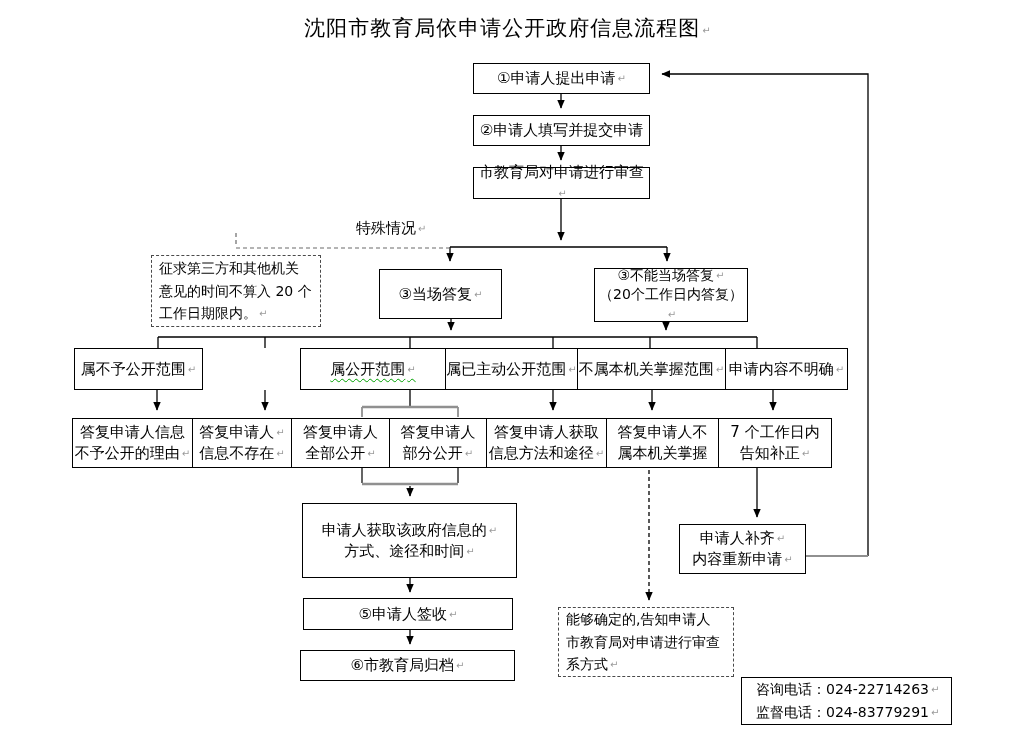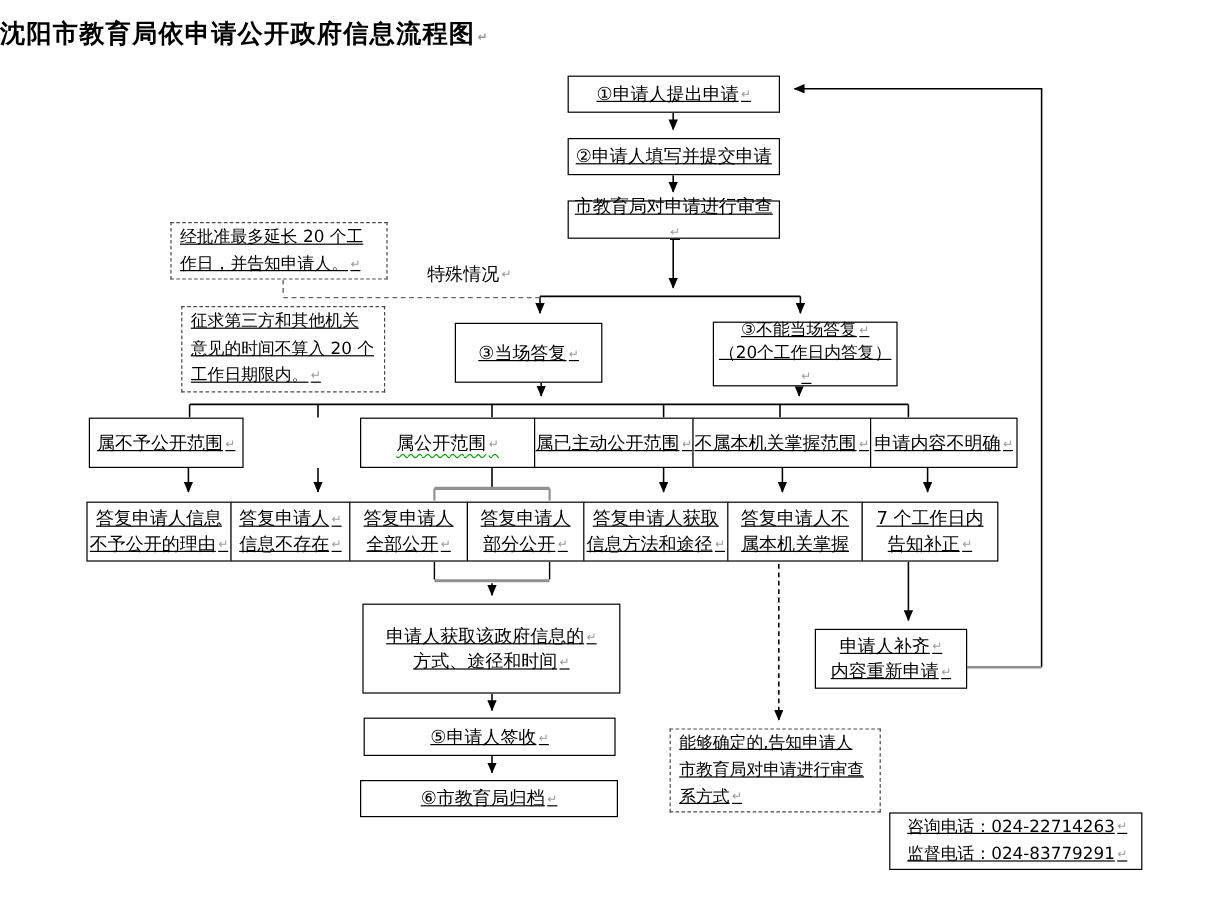--- a/index.html
+++ b/index.html
@@ -1,24 +1,24 @@
 <!DOCTYPE html>
 <html><head>
 <meta charset="utf-8">
 <style>
   html,body{margin:0;padding:0;background:#fff;}
   .canvas{position:relative;width:1016px;height:756px;background:#ffffff;overflow:hidden;
           font-family:"DejaVu Sans","Liberation Sans",sans-serif;color:#000;}
-  .title{position:absolute;left:0;top:14px;width:1016px;text-align:left;
-         font-size:21px;font-weight:bold;letter-spacing:1px;}
+  .title{position:absolute;left:0;top:14px;width:1016px;text-align:center;
+         font-size:21px;font-weight:normal;letter-spacing:1px;}
   .title .ln{display:inline-block;}
   svg.wires{position:absolute;left:0;top:0;pointer-events:none;}
   .box{position:absolute;box-sizing:border-box;border:1px solid #000;background:#fff;
        display:flex;flex-direction:column;align-items:center;justify-content:center;
-       text-align:center;font-size:15px;line-height:1.38;text-decoration:underline;}
+       text-align:center;font-size:15px;line-height:1.38;}
   .sm{font-size:14px;}
   .dashedbox{border:1px dashed #4a4a4a;align-items:flex-start;text-align:left;
              justify-content:center;padding:3px 7px;line-height:1.6;font-size:14px;}
   .labelfree{position:absolute;font-size:15px;background:transparent;font-family:Liberation Serif, serif;}
   .leftpad{align-items:flex-start;text-align:left;padding-left:14px;line-height:1.65;}
   .pmark{color:#9a9a9a;font-size:10px;margin-left:2px;vertical-align:1px;}
   .wavy{text-decoration-line:underline;text-decoration-style:wavy;
         text-decoration-color:#00a000;text-decoration-thickness:1px;text-underline-offset:4px;}
   .ln{display:block;}
 </style>
@@ -86,24 +86,20 @@
   <div class="box" style="left:473px;top:63px;width:177px;height:31px">
       <div class="ln">①申请人提出申请<span class="pmark">↵</span></div>
     </div>
   <div class="box" style="left:473px;top:115px;width:177px;height:31px">
       <div class="ln">②申请人填写并提交申请</div>
     </div>
   <div class="box" style="left:473px;top:167px;width:177px;height:32px">
       <div class="ln">市教育局对申请进行审查<span class="pmark">↵</span></div>
     </div>
 
-  <div class="box dashedbox" style="left:142px;top:185px;width:181px;height:48px">
-      <div class="ln">经批准最多延长 20 个工</div>
-      <div class="ln">作日，并告知申请人。<span class="pmark">↵</span></div>
-    </div>
   <div class="box dashedbox" style="left:151px;top:255px;width:170px;height:72px">
       <div class="ln">征求第三方和其他机关</div>
       <div class="ln">意见的时间不算入 20 个</div>
       <div class="ln">工作日期限内。<span class="pmark">↵</span></div>
     </div>
   <div class="labelfree" style="left:356px;top:219px;">
       <div class="ln">特殊情况<span class="pmark">↵</span></div>
     </div>
 
   <div class="box" style="left:379px;top:269px;width:123px;height:50px">

